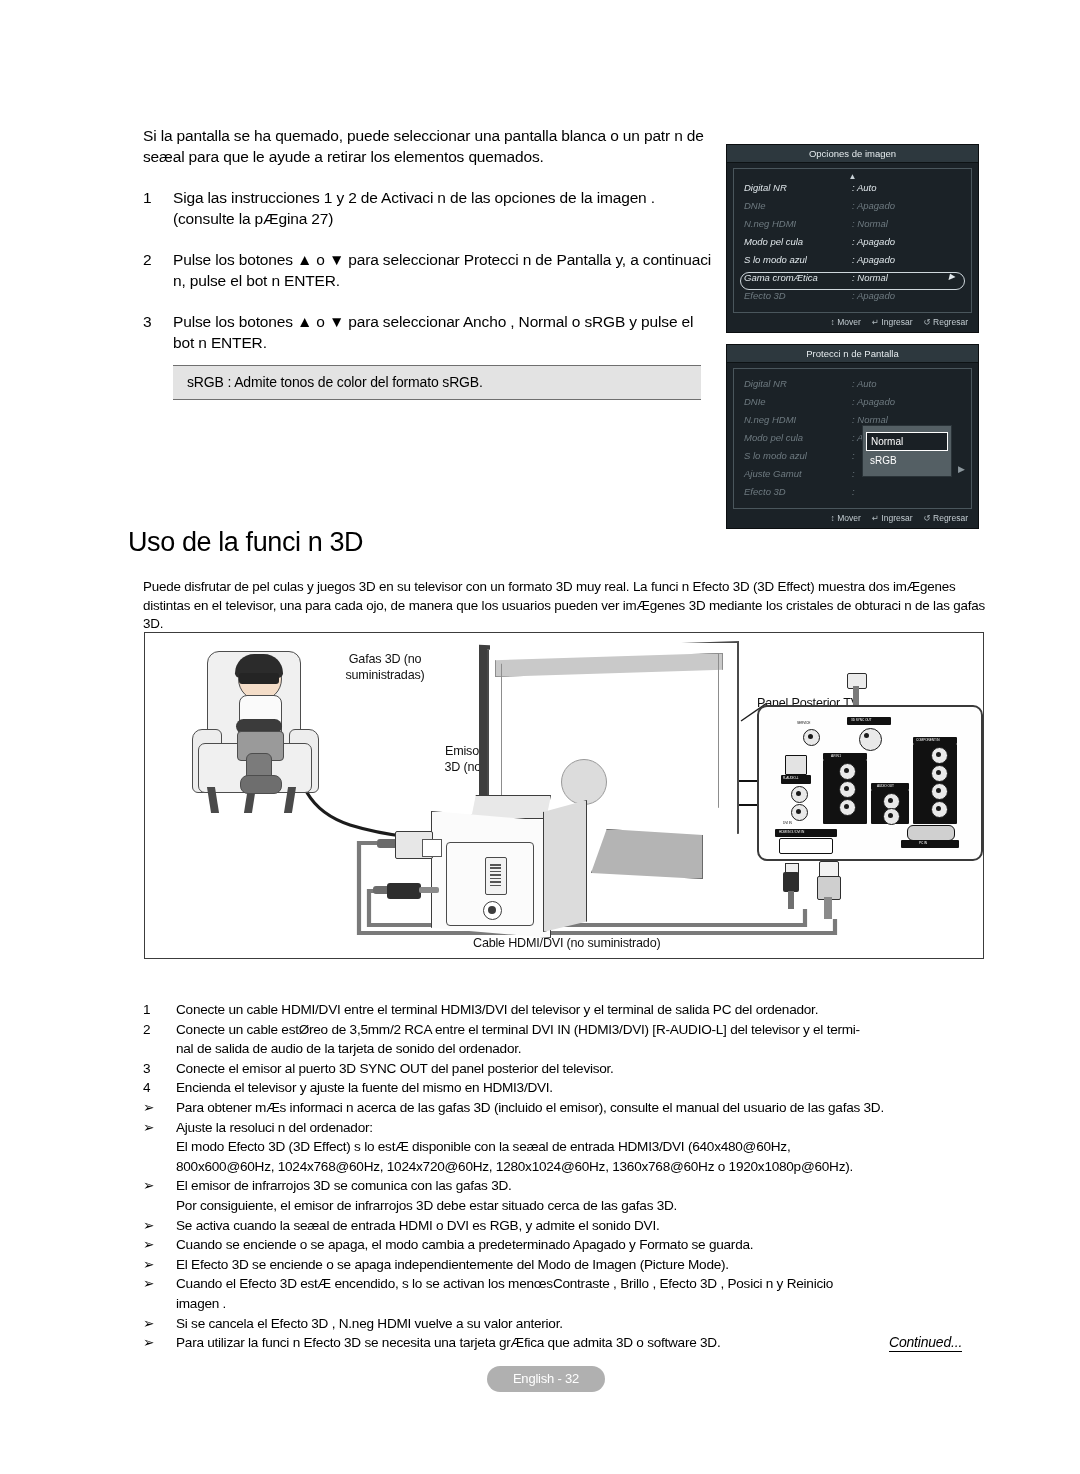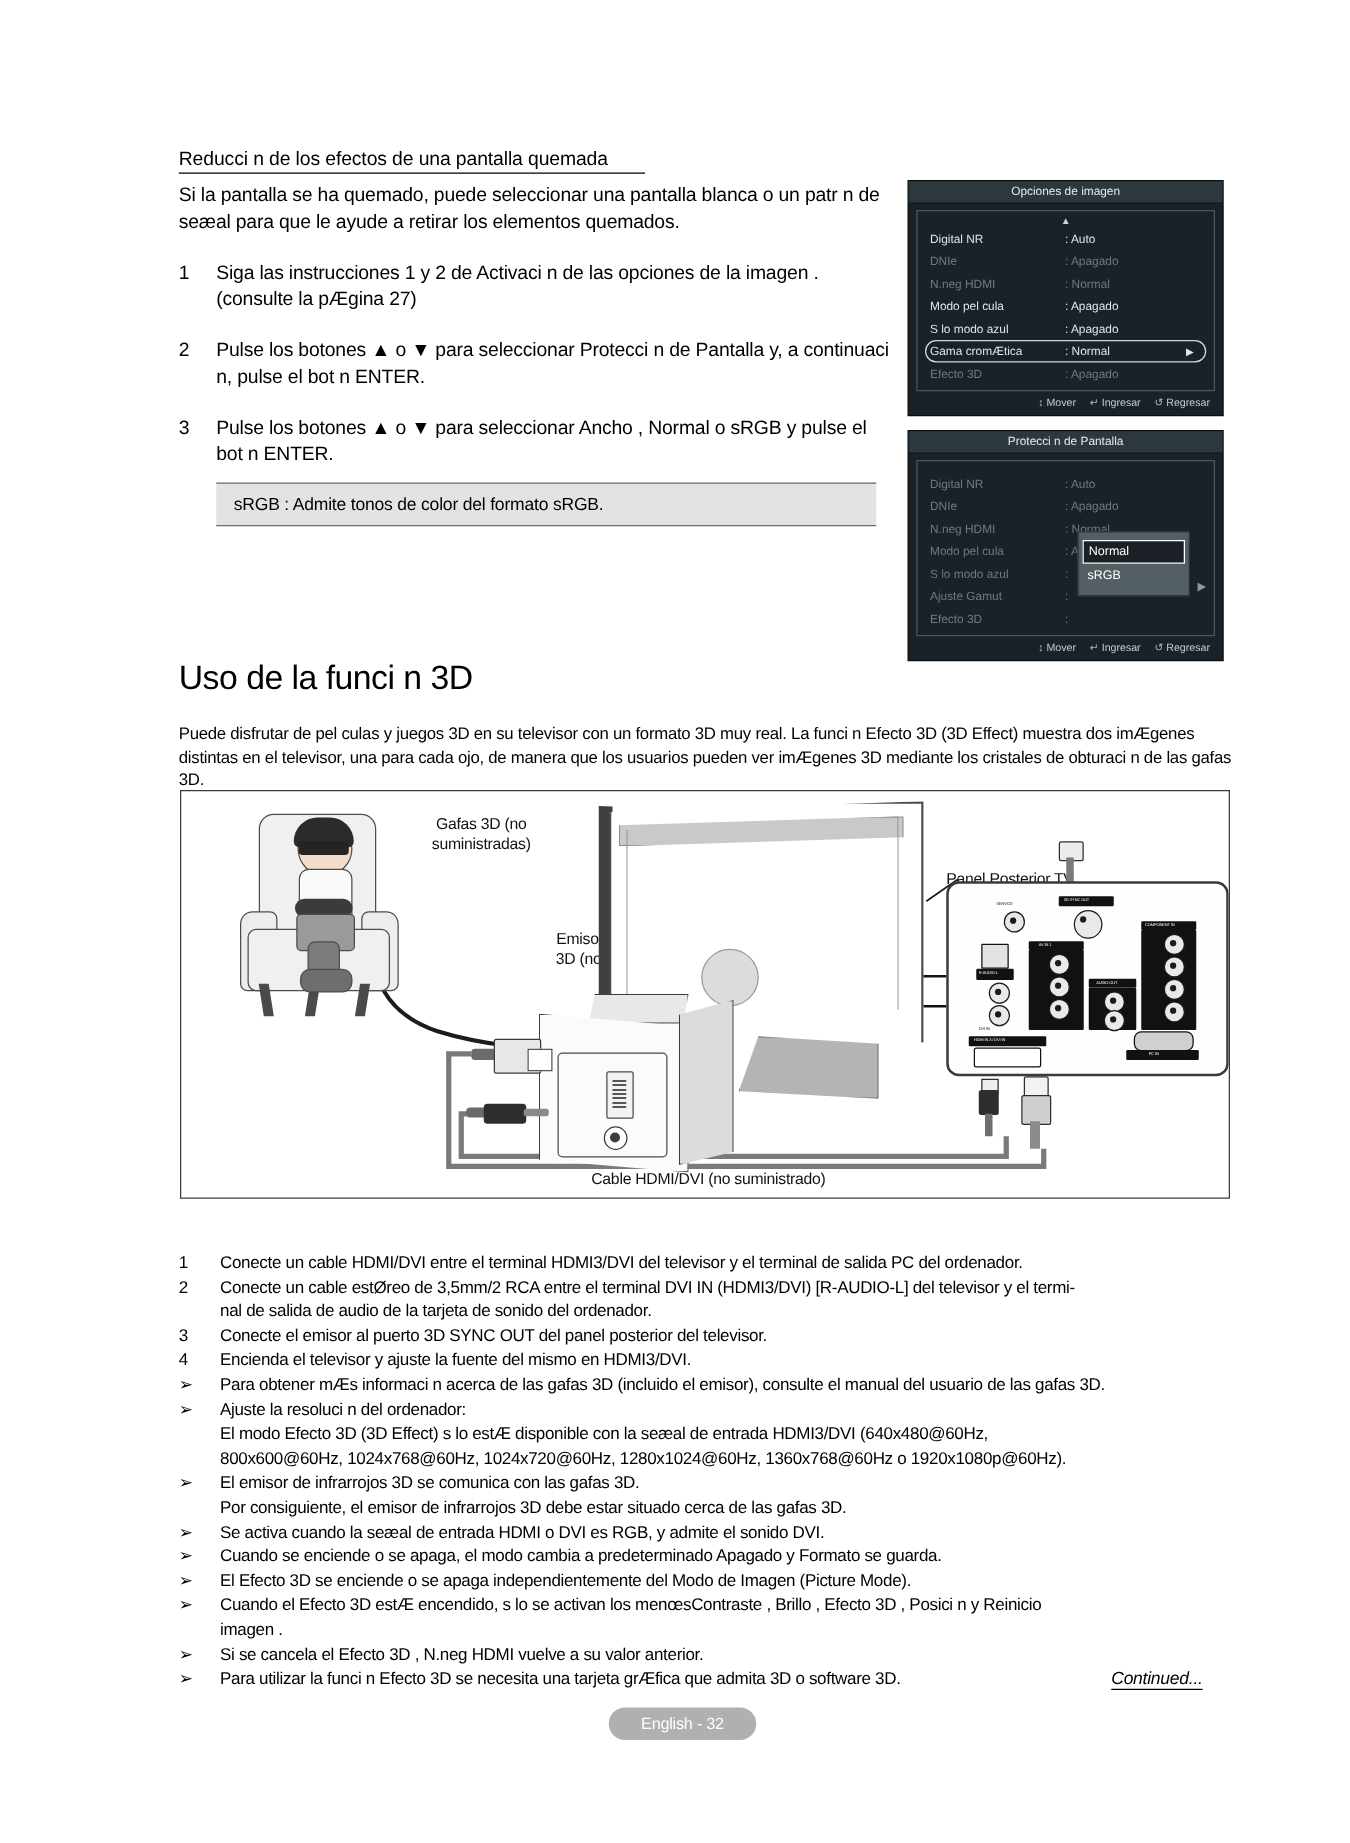--- a/index.html
+++ b/index.html
@@ -107,23 +107,23 @@
   .osd-caret-up {
     text-align: center;
     height: 9px;
     line-height: 8px;
     font-size: 8px;
     color: #c9d2d7;
   }
   .osd-row {
     display: flex;
     height: 18px;
-    align-items: center;
     padding: 0 8px 0 10px;
     position: relative;
+    font-style: italic;
   }
   .osd-row .lbl { width: 108px; flex: 0 0 108px; }
   .osd-row .val { flex: 1; }
   .dim { color: #6e7a80; }
   .bright { color: #dfe6ea; }
   .osd-row.sel .selbox {
     position: absolute;
     left: 6px; right: 6px; top: 0px; bottom: 0px;
     border: 1.2px solid #cfd8dd;
     border-radius: 9px;
@@ -177,21 +177,21 @@
     position: absolute;
     right: -14px;
     top: 38px;
     font-size: 9px;
     color: #8c979d;
   }
 
   
   .bighead {
     position: absolute;
-    left: 143px;
+    left: 128px;
     top: 527px;
     font-size: 27px;
     letter-spacing: -0.4px;
     color: #000;
   }
   .intro {
     position: absolute;
     left: 143px;
     top: 578px;
     width: 845px;
@@ -538,21 +538,20 @@
     line-height: 26px;
     letter-spacing: -0.2px;
   }
 </style>
 </head>
 <body>
 
 <div class="page">
 
   <div class="col-left">
-    <div class="subhead">Reducci n de los efectos de una pantalla quemada</div>
     <div class="para">Si la pantalla se ha quemado, puede seleccionar una pantalla blanca o un patr n de seæal para que le ayude a retirar los elementos quemados.</div>
 
     <div class="step">
       <div class="num">1</div>
       <div class="body">Siga las instrucciones 1 y 2 de Activaci n de las opciones de la imagen . (consulte la pÆgina 27)</div>
     </div>
 
     <div class="step">
       <div class="num">2</div>
       <div class="body">Pulse los botones ▲ o ▼ para seleccionar Protecci n de Pantalla  y, a continuaci n, pulse el bot n ENTER.</div>

